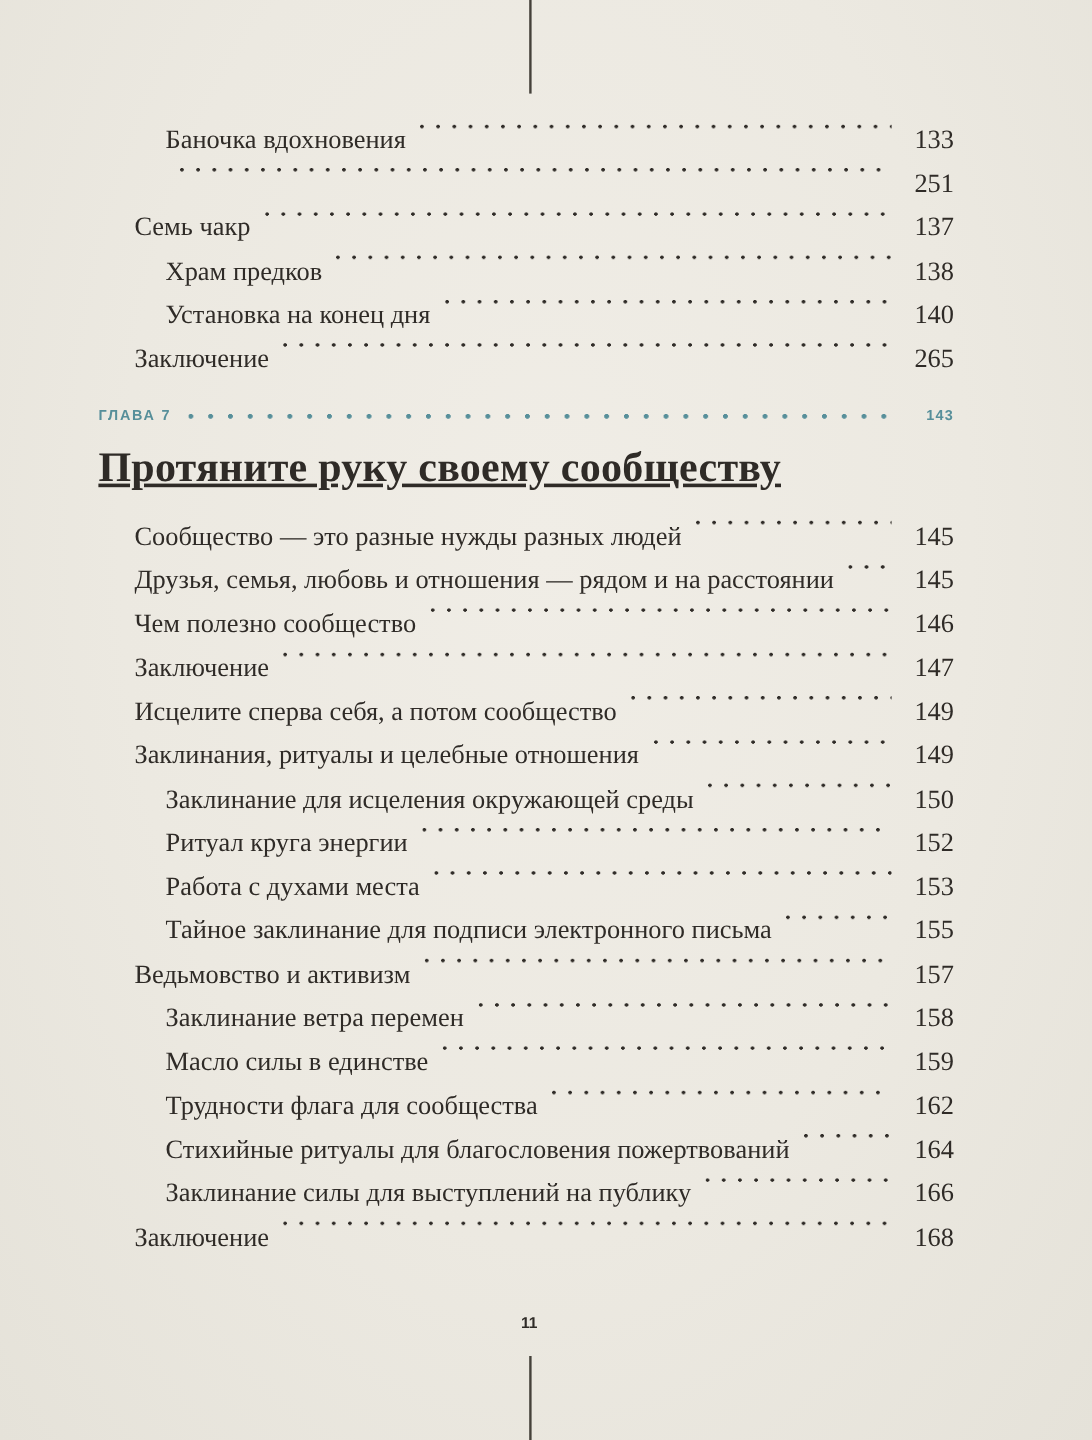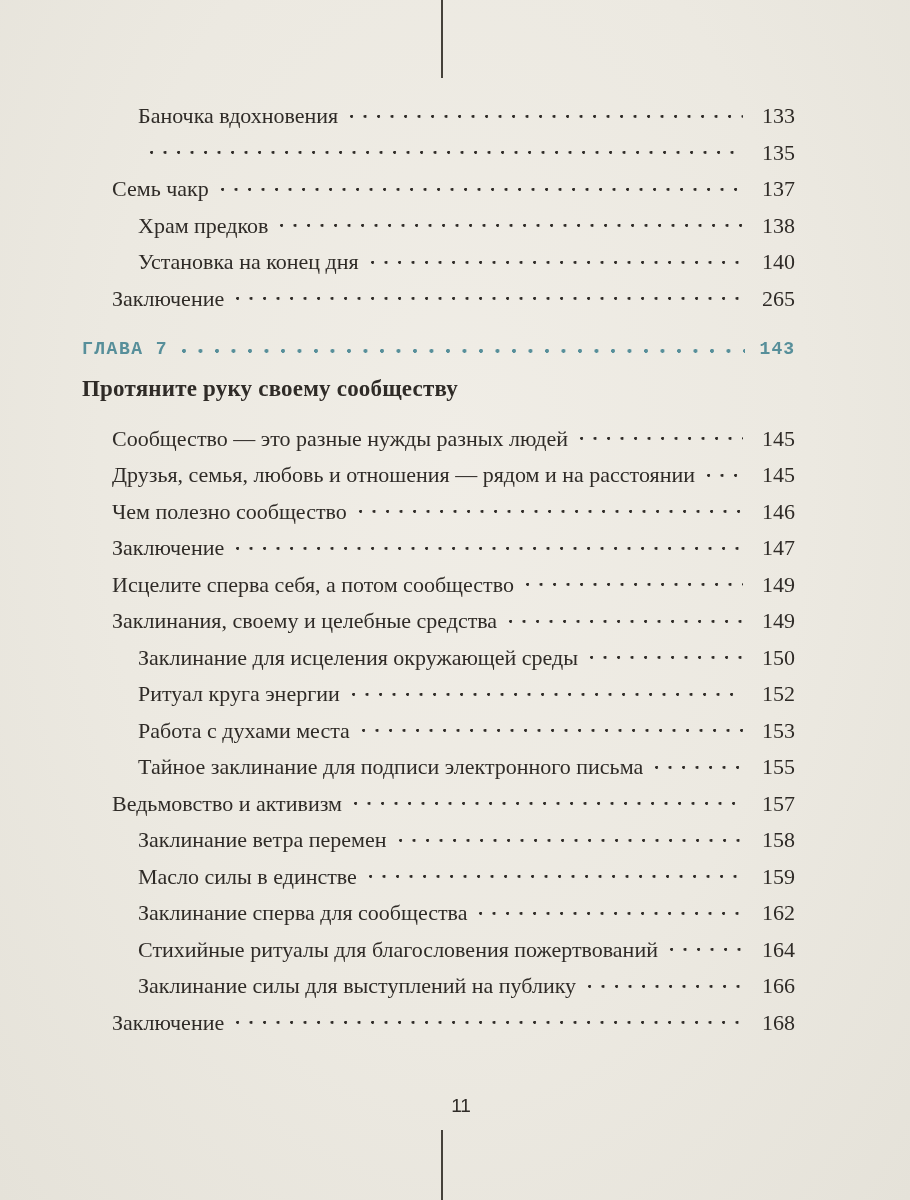--- a/index.html
+++ b/index.html
@@ -35,21 +35,21 @@
     position: absolute;
     left: 82px;
     top: 103px;
     width: 713px;
     color: var(--ink);
     font-size: 22px;
   }
 
   .toc-row {
     display: flex;
-    align-items: center;
+    align-items: flex-start;
     margin-bottom: 10.5px;
     white-space: nowrap;
   }
   .toc-row.level-1 { padding-left: 30px; }
   .toc-row.level-2 { padding-left: 56px; }
   .toc-row.italic .entry-title { }
 
   .entry-title { flex: 0 0 auto; }
 
   .leader {
@@ -67,72 +67,72 @@
     min-width: 42px;
     text-align: right;
   }
 
   .pre-chapter { margin-bottom: 27px; }
 
   .chapter-heading-row {
     display: flex;
     align-items: baseline;
     color: var(--accent);
-    font-family: Liberation Mono, monospace;
+    font-family: Liberation Sans, sans-serif;
     font-weight: bold;
-    font-size: 18px;
+    font-size: 12px;
     letter-spacing: 1.5px;
     margin-bottom: 17px;
     white-space: nowrap;
   }
   .chapter-heading-row .leader {
     background-image: radial-gradient(circle at 2px 2px, var(--accent) 1.8px, transparent 2.3px);
     background-size: 16.5px 4.2px;
     height: 5px;
     margin: 0 8px 0 14px;
   }
   .chapter-heading-row .entry-page { letter-spacing: 1px; }
 
   .chapter-title {
-    font-size: 23px;
+    font-size: 35px;
     font-weight: bold;
     margin-bottom: 24px;
     letter-spacing: 0.2px;
+    text-decoration: underline;
   }
 
   .footer-page-number {
     position: absolute;
     top: 1095px;
     left: 441px;
     transform: translateX(-50%);
     font-family: "Liberation Sans", "DejaVu Sans", sans-serif;
-    font-weight: normal;
-    font-size: 19px;
+    font-weight: bold;
+    font-size: 13px;
     color: var(--ink);
-    margin-left: 20px;
   }
 </style>
 </head>
 <body>
 
 <div class="page">
 
   <div class="crop-mark top"></div>
 
   <div class="toc">
 
     <div class="pre-chapter" id="pre-rows">
         <div class="toc-row level-2">
           <span class="entry-title">Баночка вдохновения</span>
           <span class="leader"></span>
           <span class="entry-page">133</span>
         </div>
         <div class="toc-row level-2">
           <span class="leader"></span>
-          <span class="entry-page">135</span>
+          <span class="entry-page">251</span>
         </div>
         <div class="toc-row level-1">
           <span class="entry-title">Семь чакр</span>
           <span class="leader"></span>
           <span class="entry-page">137</span>
         </div>
         <div class="toc-row level-2">
           <span class="entry-title">Храм предков</span>
           <span class="leader"></span>
           <span class="entry-page">138</span>
@@ -177,21 +177,21 @@
           <span class="entry-title">Заключение</span>
           <span class="leader"></span>
           <span class="entry-page">147</span>
         </div>
         <div class="toc-row level-1 italic">
           <span class="entry-title">Исцелите сперва себя, а потом сообщество</span>
           <span class="leader"></span>
           <span class="entry-page">149</span>
         </div>
         <div class="toc-row level-1 italic">
-          <span class="entry-title">Заклинания, своему и целебные средства</span>
+          <span class="entry-title">Заклинания, ритуалы и целебные отношения</span>
           <span class="leader"></span>
           <span class="entry-page">149</span>
         </div>
         <div class="toc-row level-2">
           <span class="entry-title">Заклинание для исцеления окружающей среды</span>
           <span class="leader"></span>
           <span class="entry-page">150</span>
         </div>
         <div class="toc-row level-2">
           <span class="entry-title">Ритуал круга энергии</span>
@@ -217,21 +217,21 @@
           <span class="entry-title">Заклинание ветра перемен</span>
           <span class="leader"></span>
           <span class="entry-page">158</span>
         </div>
         <div class="toc-row level-2">
           <span class="entry-title">Масло силы в единстве</span>
           <span class="leader"></span>
           <span class="entry-page">159</span>
         </div>
         <div class="toc-row level-2">
-          <span class="entry-title">Заклинание сперва для сообщества</span>
+          <span class="entry-title">Трудности флага для сообщества</span>
           <span class="leader"></span>
           <span class="entry-page">162</span>
         </div>
         <div class="toc-row level-2">
           <span class="entry-title">Стихийные ритуалы для благословения пожертвований</span>
           <span class="leader"></span>
           <span class="entry-page">164</span>
         </div>
         <div class="toc-row level-2">
           <span class="entry-title">Заклинание силы для выступлений на публику</span>

